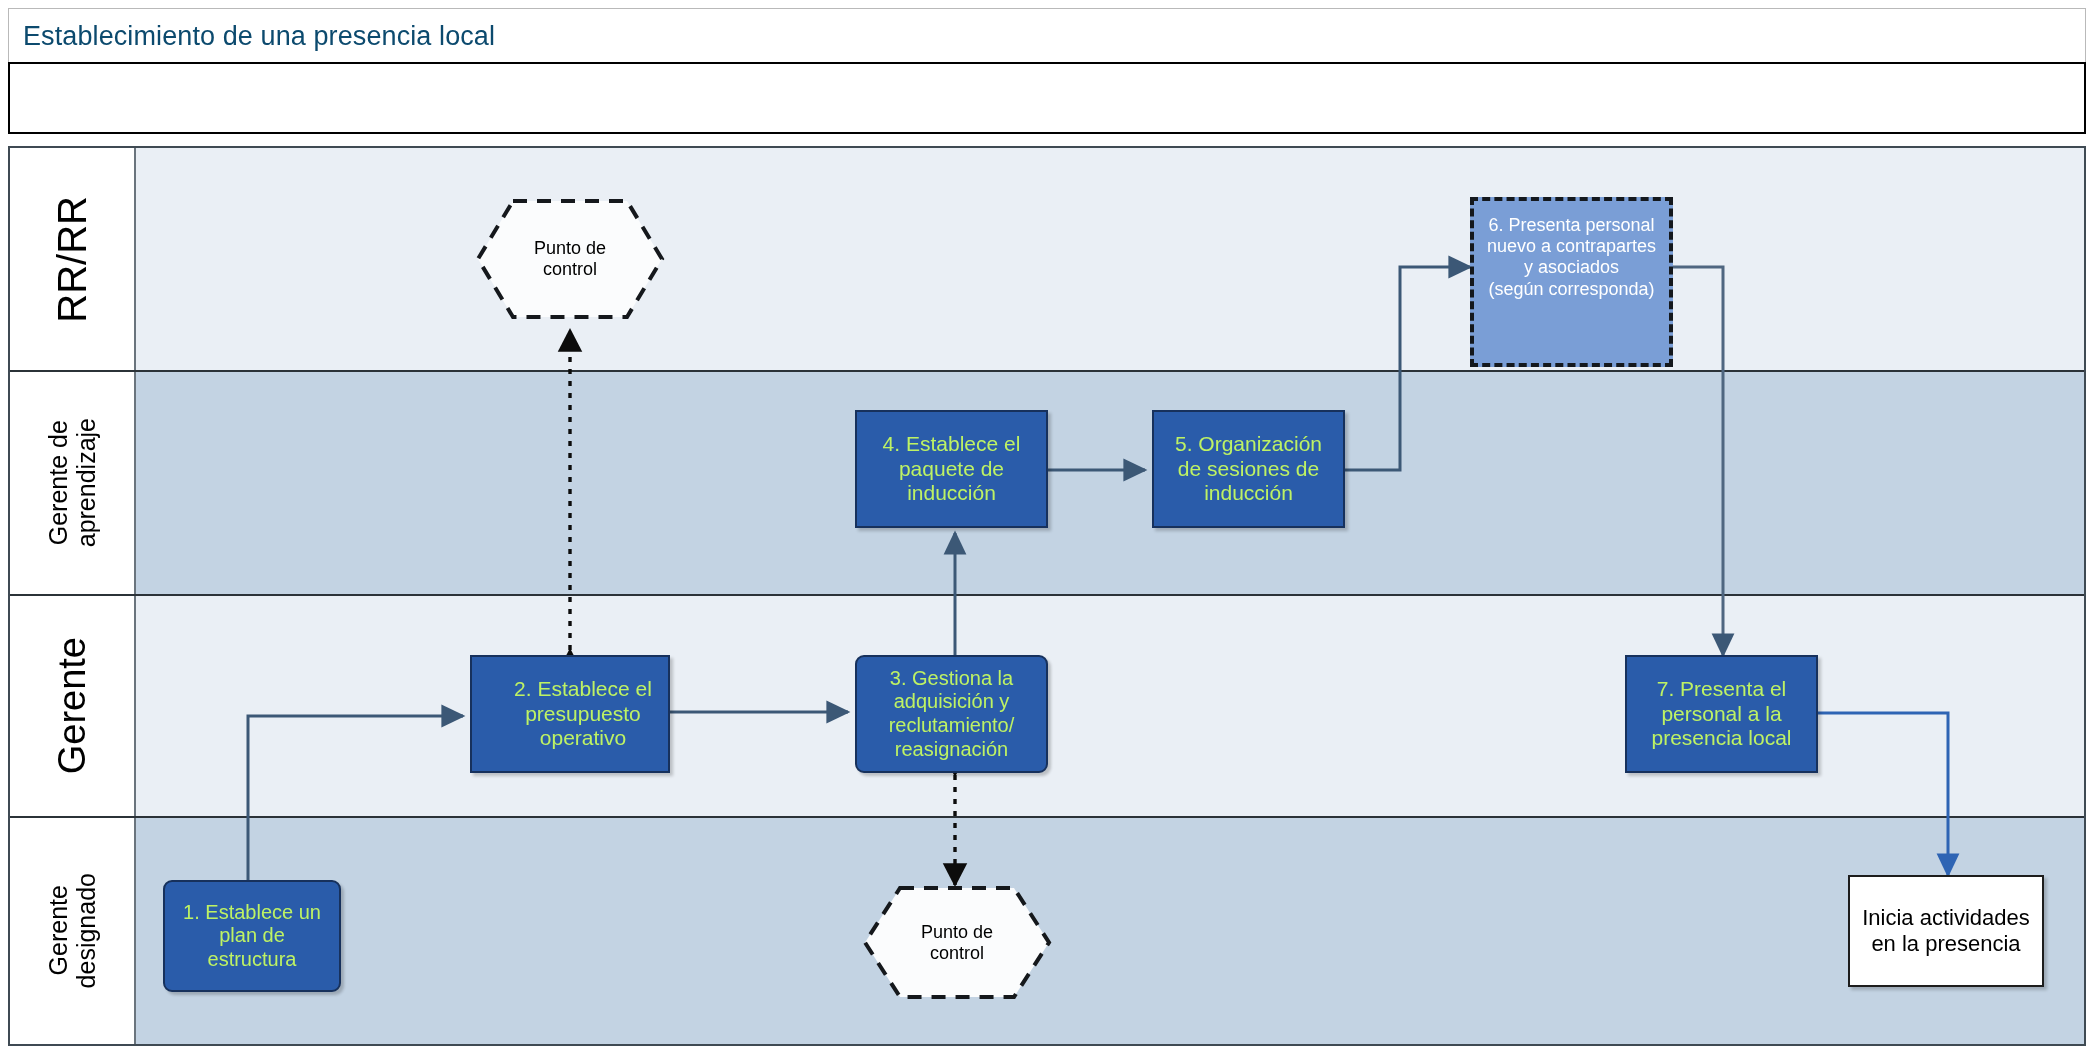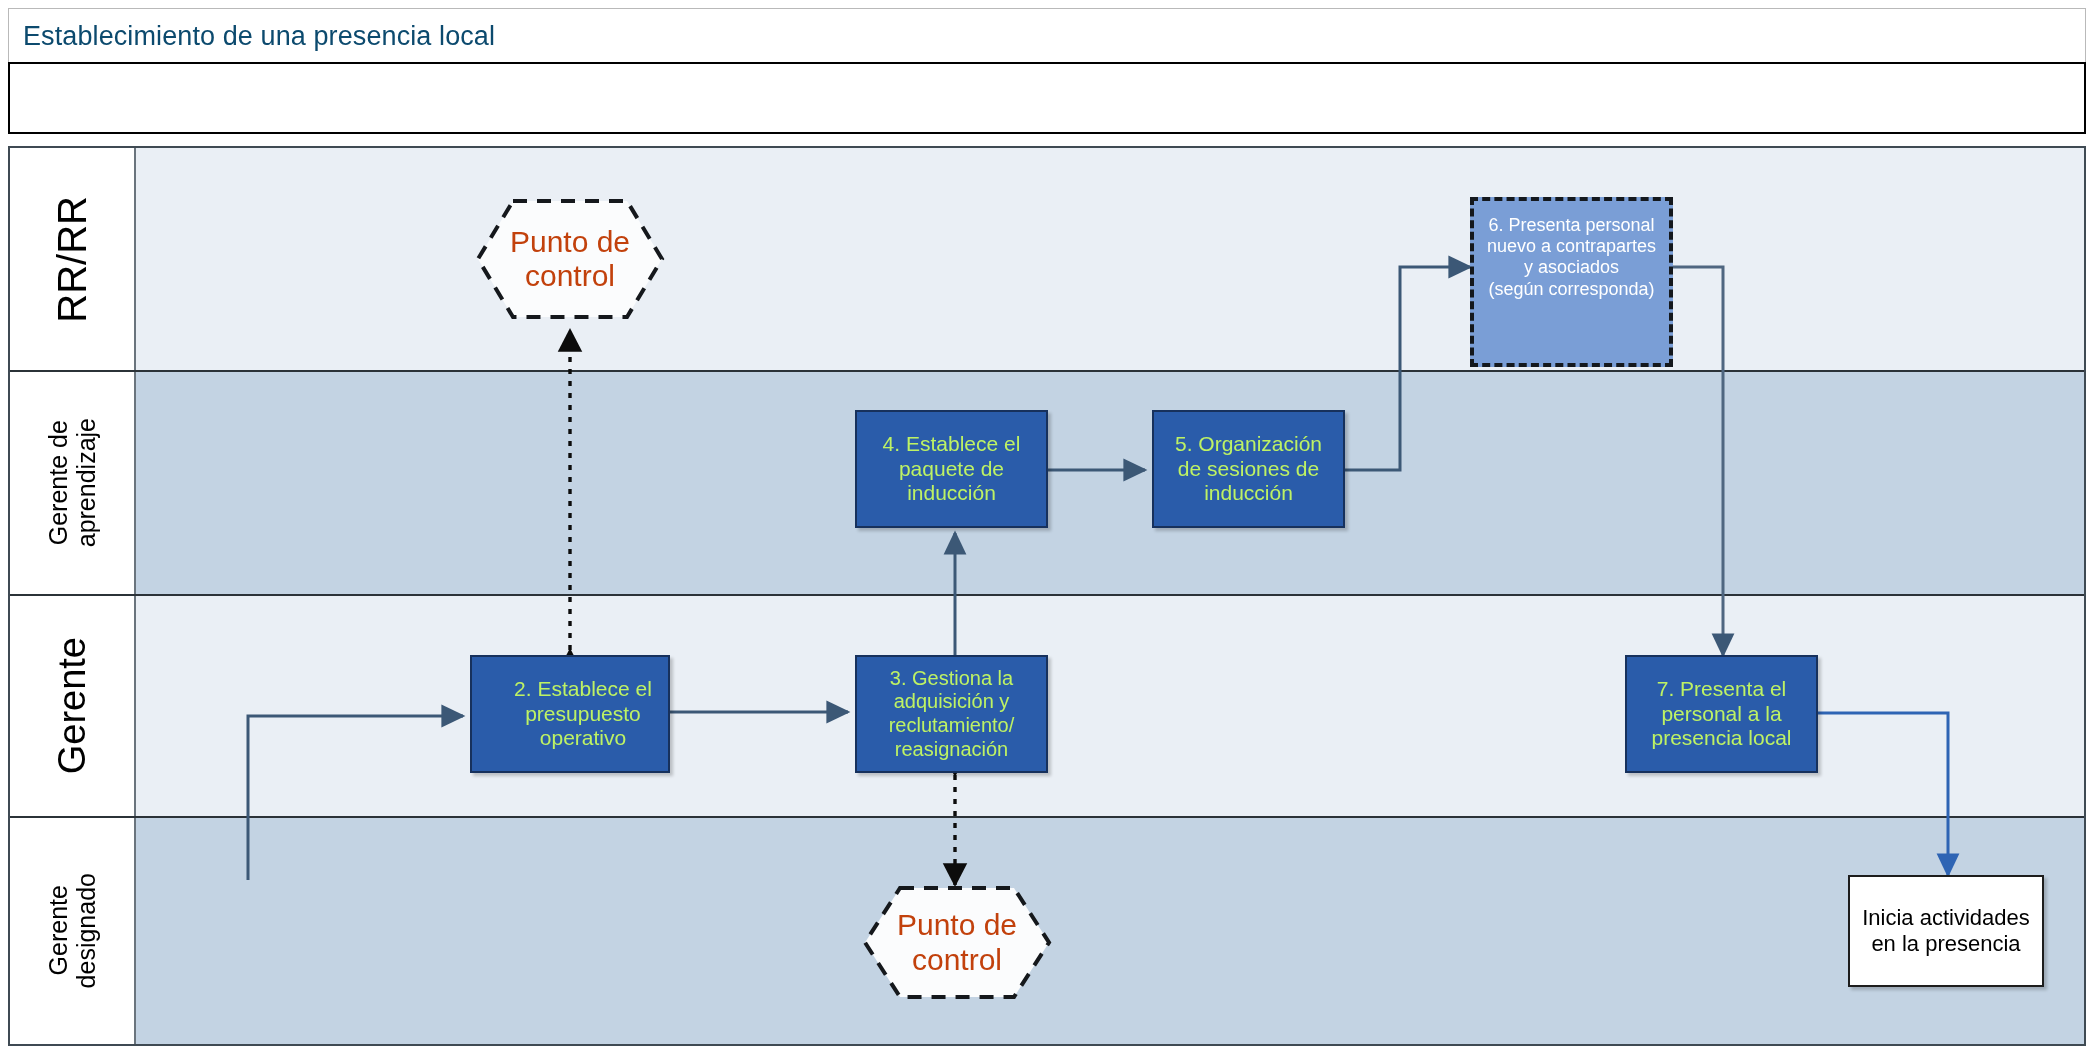--- a/index.html
+++ b/index.html
@@ -125,21 +125,21 @@
     line-height: 1.18;
     white-space: pre-line;
   }
   .node-process {
     background: #2a5caa;
     border: 2px solid #17315c;
     color: #bef264;
     font-size: 21px;
     box-shadow: 3px 3px 3px rgba(0,0,0,0.20);
   }
-  .node-process.small { font-size: 20px; }
+  .node-process.small { font-size: 20px; border-radius: 9px; }
   .node-optional {
     background: #7a9ed6;
     border: 4px dashed #14181d;
     color: #ffffff;
     font-size: 18px;
     align-items: flex-start;
     padding-top: 14px;
   }
   .node-terminal {
     background: #ffffff;
@@ -151,22 +151,22 @@
   .hex-wrap { position: absolute; }
   .hex-wrap svg { position: absolute; left: 0; top: 0; }
   .hex-label {
     position: absolute;
     left: 0; top: 0;
     width: 100%; height: 100%;
     display: flex;
     align-items: center;
     justify-content: center;
     text-align: center;
-    font-size: 30px;
-    color: #c2410c;
+    font-size: 18px;
+    color: #000000;
     line-height: 1.15;
     white-space: pre-line;
   }
 </style>
 </head>
 <body>
 
 <div id="canvas">
 
   <div class="title-band">
@@ -286,20 +286,23 @@
 
   <div class="node node-process small" style="left:855px; top:655px; width:193px; height:118px;">3. Gestiona la
 adquisición y
 reclutamiento/
 reasignación</div>
 
   <div class="node node-process" style="left:1625px; top:655px; width:193px; height:118px;">7. Presenta el
 personal a la
 presencia local</div>
 
+  <div class="node node-process small" style="left:163px; top:880px; width:178px; height:112px;">1. Establece un
+plan de
+estructura</div>
 
   <div class="hex-wrap" style="left:862px; top:885px; width:190px; height:115px;">
     <svg width="190" height="115" viewBox="0 0 190 115" xmlns="http://www.w3.org/2000/svg">
       <polygon points="38,3 152,3 187,57.5 152,112 38,112 3,57.5" fill="#fbfcfd" stroke="#15181c" stroke-width="4" stroke-dasharray="14 10"></polygon>
     </svg>
     <div class="hex-label">Punto de
 control</div>
   </div>
 
   <div class="node node-terminal" style="left:1848px; top:875px; width:196px; height:112px;">Inicia actividades

